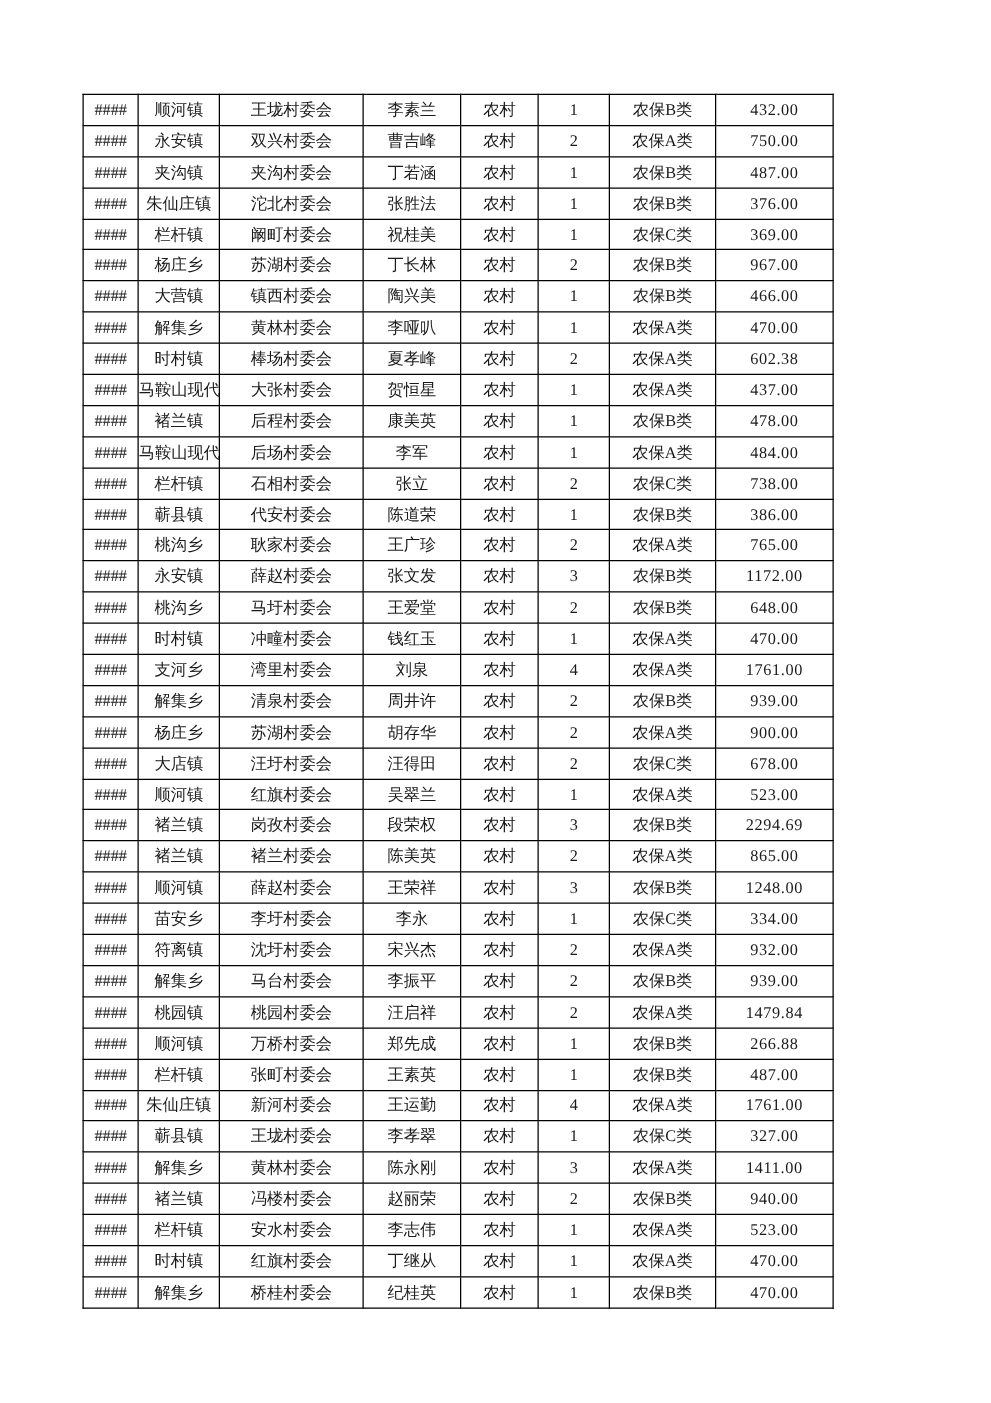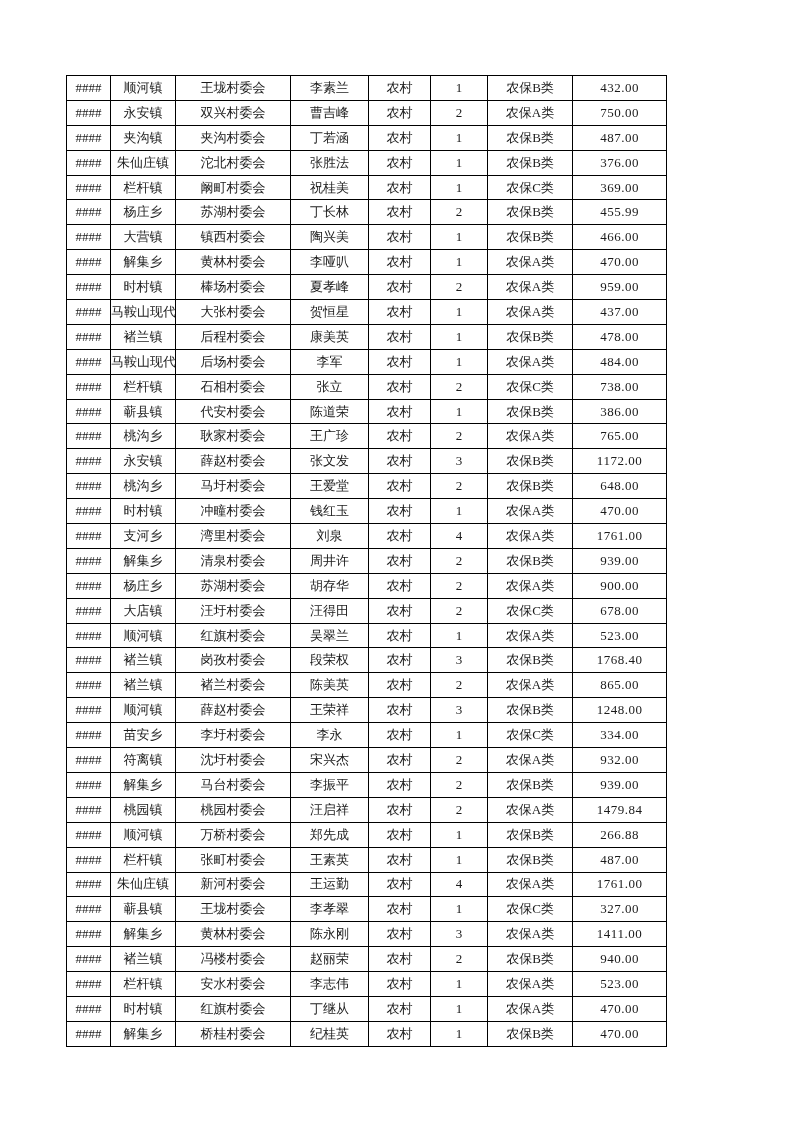--- a/index.html
+++ b/index.html
@@ -109,21 +109,21 @@
             <td class="amount">369.00</td>
           </tr>
           <tr>
             <td>####</td>
             <td>杨庄乡</td>
             <td>苏湖村委会</td>
             <td>丁长林</td>
             <td>农村</td>
             <td>2</td>
             <td>农保B类</td>
-            <td class="amount">455.99</td>
+            <td class="amount">967.00</td>
           </tr>
           <tr>
             <td>####</td>
             <td>大营镇</td>
             <td>镇西村委会</td>
             <td>陶兴美</td>
             <td>农村</td>
             <td>1</td>
             <td>农保B类</td>
             <td class="amount">466.00</td>
@@ -139,21 +139,21 @@
             <td class="amount">470.00</td>
           </tr>
           <tr>
             <td>####</td>
             <td>时村镇</td>
             <td>棒场村委会</td>
             <td>夏孝峰</td>
             <td>农村</td>
             <td>2</td>
             <td>农保A类</td>
-            <td class="amount">959.00</td>
+            <td class="amount">602.38</td>
           </tr>
           <tr>
             <td>####</td>
             <td>马鞍山现代产业</td>
             <td>大张村委会</td>
             <td>贺恒星</td>
             <td>农村</td>
             <td>1</td>
             <td>农保A类</td>
             <td class="amount">437.00</td>
@@ -289,21 +289,21 @@
             <td class="amount">523.00</td>
           </tr>
           <tr>
             <td>####</td>
             <td>褚兰镇</td>
             <td>岗孜村委会</td>
             <td>段荣权</td>
             <td>农村</td>
             <td>3</td>
             <td>农保B类</td>
-            <td class="amount">1768.40</td>
+            <td class="amount">2294.69</td>
           </tr>
           <tr>
             <td>####</td>
             <td>褚兰镇</td>
             <td>褚兰村委会</td>
             <td>陈美英</td>
             <td>农村</td>
             <td>2</td>
             <td>农保A类</td>
             <td class="amount">865.00</td>

